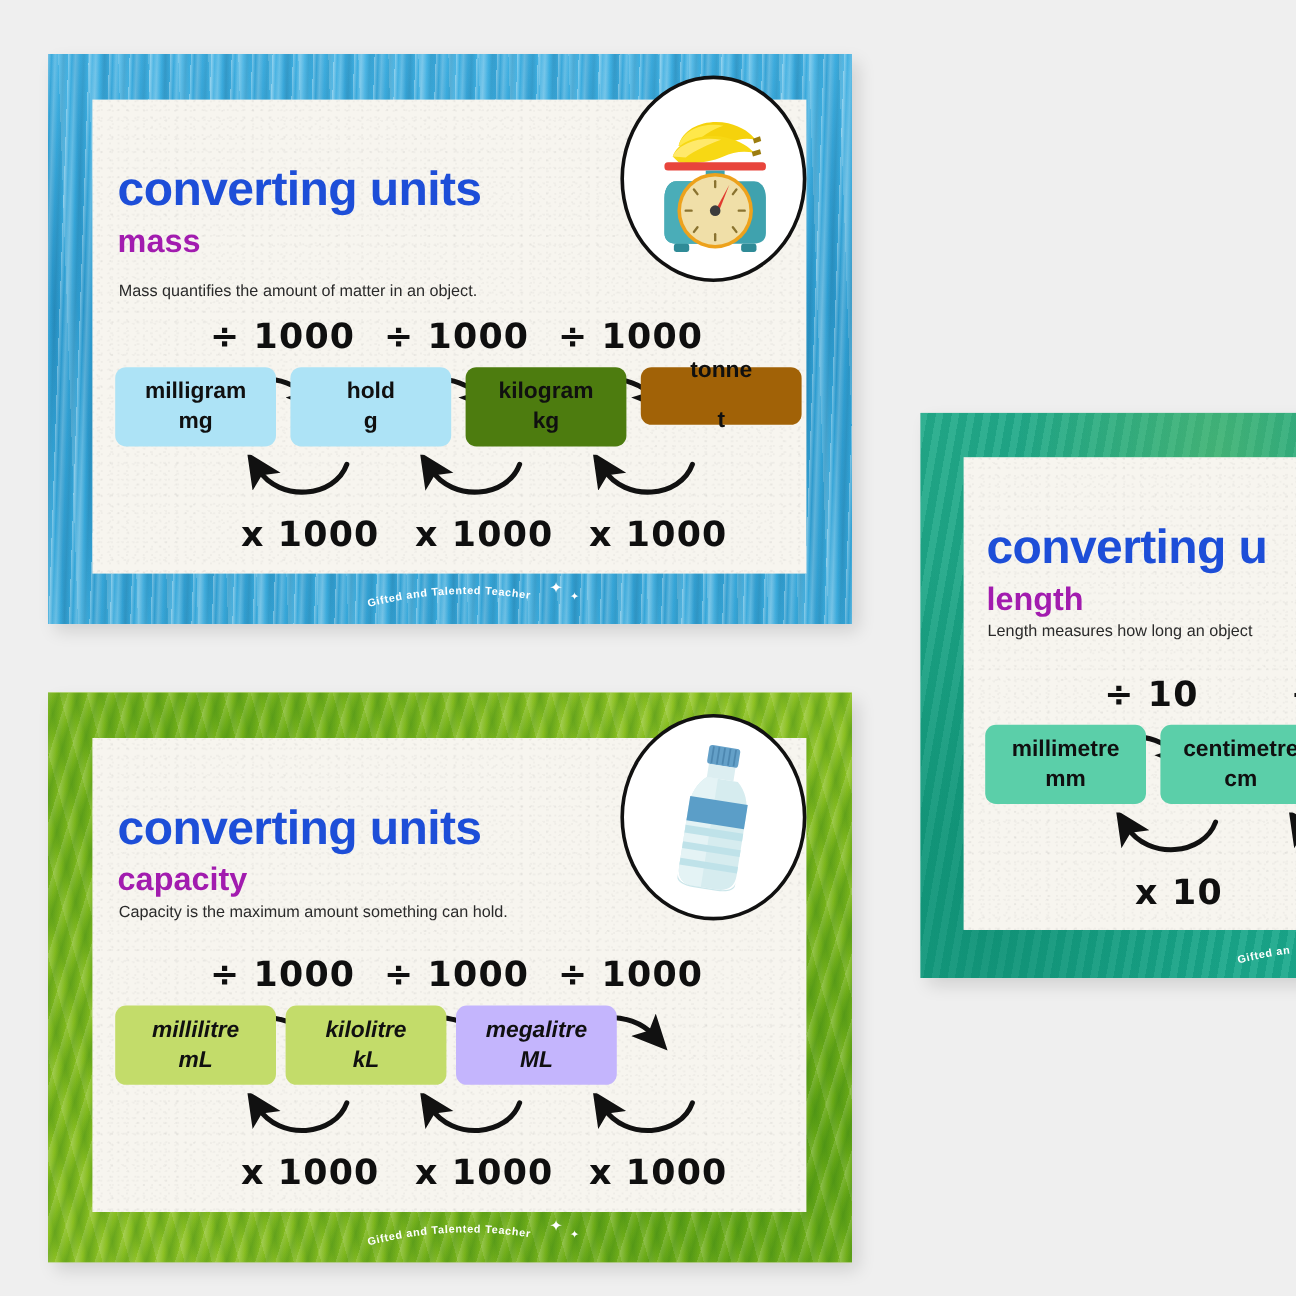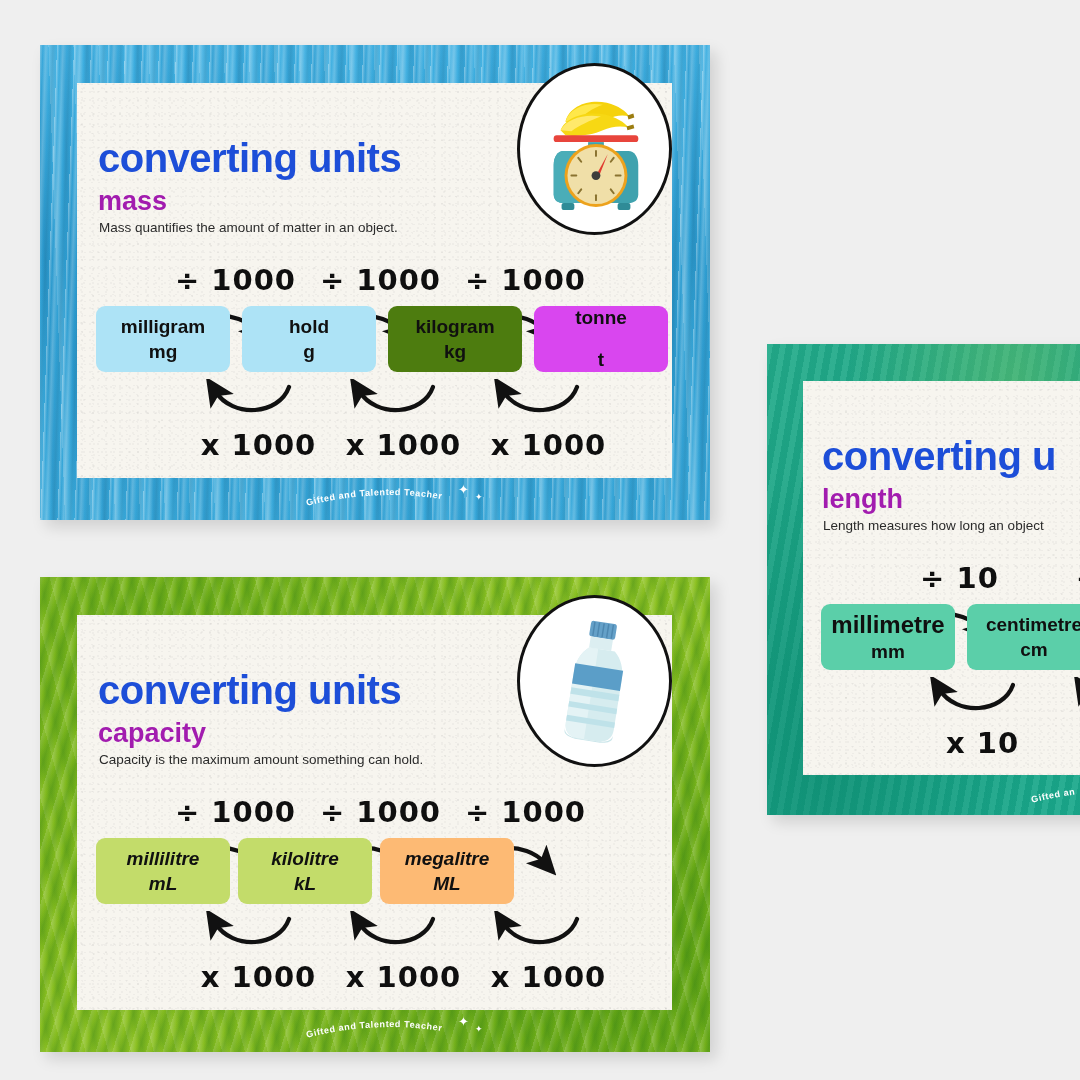--- a/index.html
+++ b/index.html
@@ -131,21 +131,21 @@
 
   <div class="poster" id="p-mass" style="left:40px;top:45px;width:670px;height:475px;">
     <div class="bg">
       <div class="tex-blue"></div>
     </div>
 
     <div class="sheet" style="left:37px;top:38px;width:595px;height:395px;"></div>
 
     <div class="title" style="position:absolute;left:58px;top:93px;font-size:40px;">converting units</div>
     <div class="subtitle" style="position:absolute;left:58px;top:143px;font-size:27px;">mass</div>
-    <div class="desc" style="position:absolute;left:59px;top:175px;font-size:13.5px;">Mass quantifies the amount of matter in an object.</div>
+    <div class="desc" style="position:absolute;left:59px;top:190px;font-size:13.5px;">Mass quantifies the amount of matter in an object.</div>
 
     <div class="badge" style="left:477px;top:18px;width:155px;height:172px;">
       <svg viewBox="0 0 120 132" width="118" height="130">
 
         <path d="M30 38 C34 22 54 15 72 19 C84 22 92 28 95 33 C88 31 80 32 72 36 C62 41 50 44 40 43 Z" fill="#f5d20c"></path>
         <path d="M30 38 C34 24 52 18 68 21 C58 24 48 31 42 38 Z" fill="#ffe84a"></path>
         <path d="M25 47 C30 33 52 27 70 31 C82 34 90 39 94 44 C86 42 76 43 68 47 C57 52 40 54 30 52 Z" fill="#f7d814"></path>
         <path d="M25 47 C31 35 50 30 66 33 C55 37 44 42 36 48 Z" fill="#ffe96b"></path>
         <path d="M93 32 L99 30 L100 34 L94 36 Z" fill="#9c7d10"></path>
         <path d="M92 43 L99 41 L100 45 L93 47 Z" fill="#9c7d10"></path>
@@ -204,21 +204,21 @@
         <span class="u-sym" style="font-size:19px;margin-top:5px;">mg</span>
       </div>
       <div class="unitbox" style="width:134px;height:66px;background:#ade3f6;">
         <span class="u-name" style="font-size:19px;">hold</span>
         <span class="u-sym" style="font-size:19px;margin-top:5px;">g</span>
       </div>
       <div class="unitbox" style="width:134px;height:66px;background:#4d7c0f;">
         <span class="u-name" style="font-size:19px;">kilogram</span>
         <span class="u-sym" style="font-size:19px;margin-top:5px;">kg</span>
       </div>
-      <div class="unitbox" style="width:134px;height:66px;background:#d946ef;gap:17px;">
+      <div class="unitbox" style="width:134px;height:48px;background:#a16207;gap:17px;">
         <span class="u-name" style="font-size:19px;">tonne</span>
         <span class="u-sym" style="font-size:19px;margin-top:5px;">t</span>
       </div>
     </div>
 
     <div class="arcrow" style="left:131px;top:334px;width:480px;height:48px;">
       <svg width="480" height="48" viewBox="0 0 480 48">
         <defs>
           <marker id="ah-m2" markerWidth="7" markerHeight="7" refX="3" refY="3.2" orient="auto">
             <path d="M0,0 L7,3.2 L0,6.6 L1.6,3.2 Z" fill="#111"></path>
@@ -275,21 +275,21 @@
         </defs>
         <g fill="none" stroke="#111" stroke-width="4.2" stroke-linecap="round" marker-end="url(#ah-l)">
           <path d="M10 36 C24 10 66 8 86 30"></path>
           <path d="M154 36 C168 10 210 8 230 30"></path>
         </g>
       </svg>
     </div>
 
     <div class="unitrow" style="left:54px;top:260px;width:420px;gap:12px;">
       <div class="unitbox" style="width:134px;height:66px;background:#5bcfa9;">
-        <span class="u-name" style="font-size:24px;">millimetre</span>
+        <span class="u-name" style="font-size:19px;">millimetre</span>
         <span class="u-sym" style="font-size:19px;margin-top:5px;">mm</span>
       </div>
       <div class="unitbox" style="width:134px;height:66px;background:#5bcfa9;">
         <span class="u-name" style="font-size:19px;">centimetre</span>
         <span class="u-sym" style="font-size:19px;margin-top:5px;">cm</span>
       </div>
     </div>
 
     <div class="arcrow" style="left:128px;top:333px;width:330px;height:48px;">
       <svg width="330" height="48" viewBox="0 0 330 48">
@@ -384,21 +384,21 @@
 
     <div class="unitrow" style="left:56px;top:261px;width:580px;gap:8px;font-style:italic;">
       <div class="unitbox" style="width:134px;height:66px;background:#c3dc6a;">
         <span class="u-name" style="font-size:19px;">millilitre</span>
         <span class="u-sym" style="font-size:19px;margin-top:5px;">mL</span>
       </div>
       <div class="unitbox" style="width:134px;height:66px;background:#c3dc6a;">
         <span class="u-name" style="font-size:19px;">kilolitre</span>
         <span class="u-sym" style="font-size:19px;margin-top:5px;">kL</span>
       </div>
-      <div class="unitbox" style="width:134px;height:66px;background:#fdba74;">
+      <div class="unitbox" style="width:134px;height:66px;background:#c4b5fd;">
         <span class="u-name" style="font-size:19px;">megalitre</span>
         <span class="u-sym" style="font-size:19px;margin-top:5px;">ML</span>
       </div>
     </div>
 
     <div class="arcrow" style="left:131px;top:334px;width:480px;height:48px;">
       <svg width="480" height="48" viewBox="0 0 480 48">
         <defs>
           <marker id="ah-c2" markerWidth="7" markerHeight="7" refX="3" refY="3.2" orient="auto">
             <path d="M0,0 L7,3.2 L0,6.6 L1.6,3.2 Z" fill="#111"></path>

